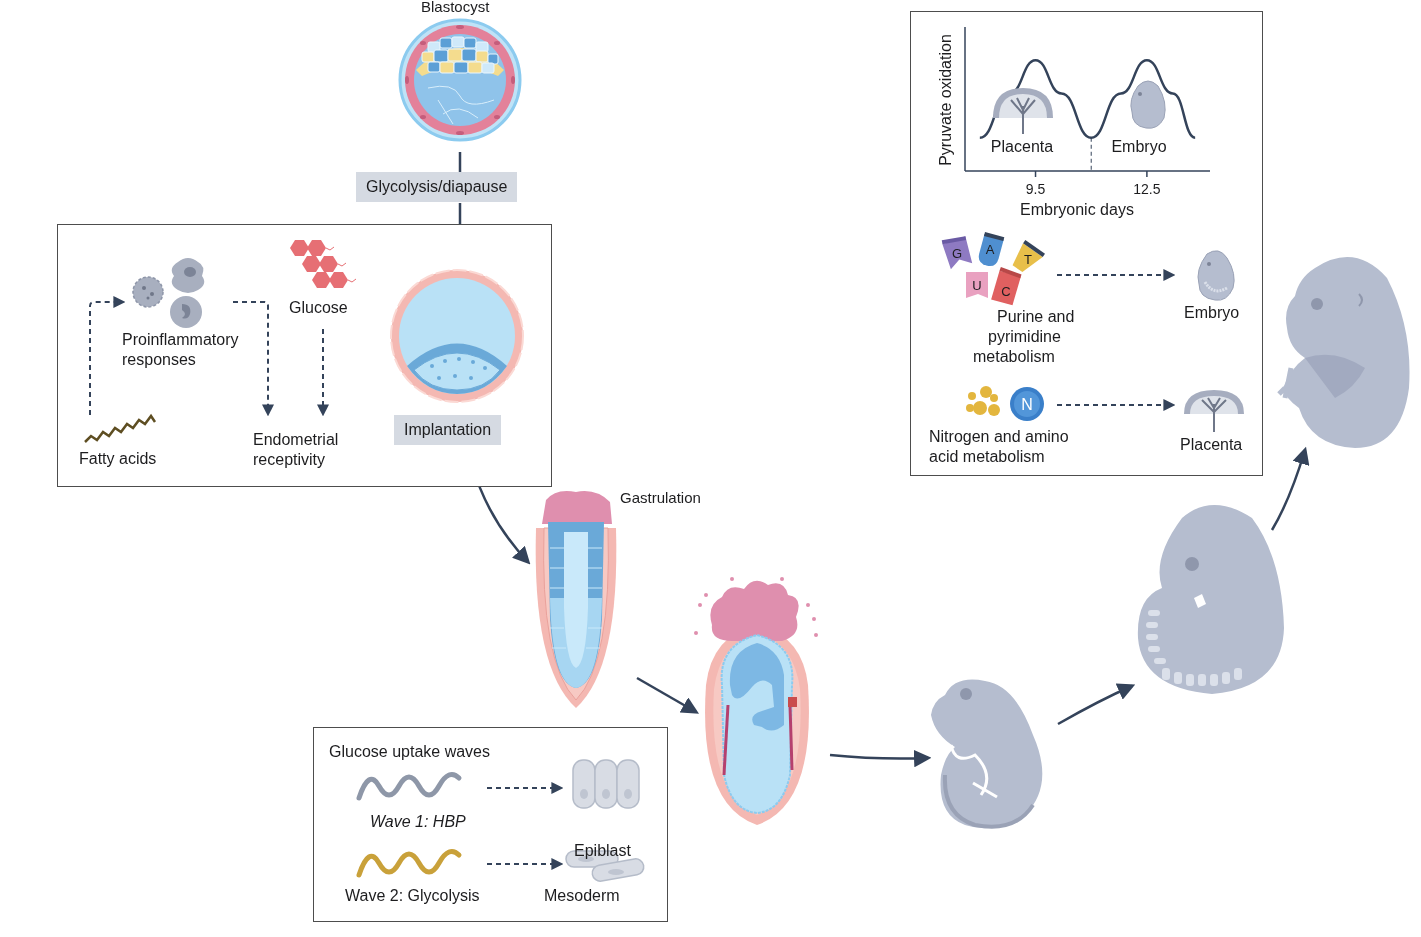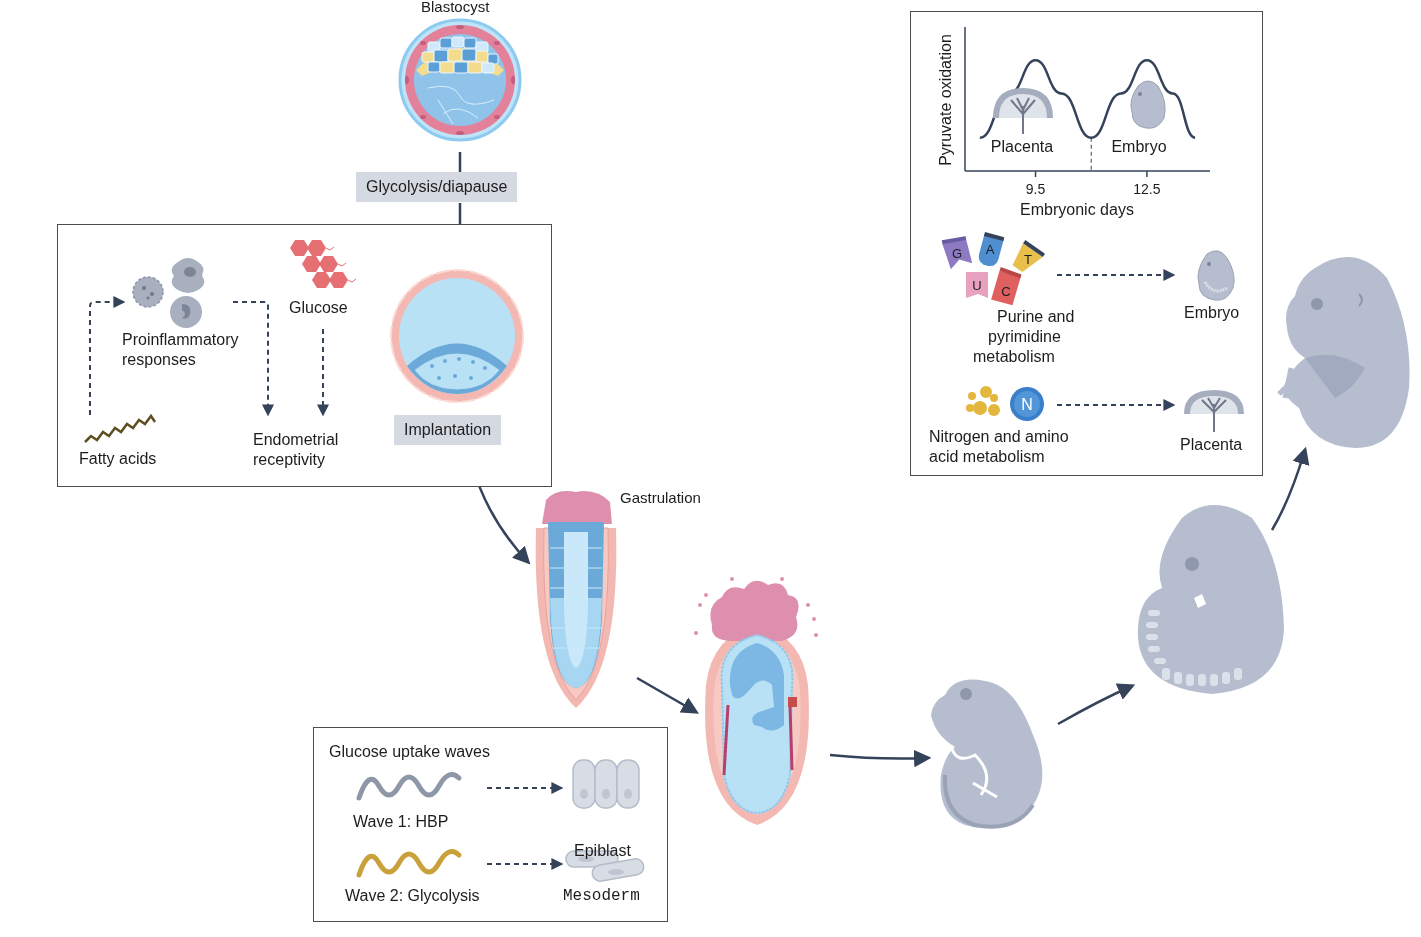--- a/index.html
+++ b/index.html
@@ -239,24 +239,24 @@
       <ellipse cx="35" cy="36" rx="4" ry="5"></ellipse>
       <ellipse cx="57" cy="36" rx="4" ry="5"></ellipse>
     </g>
 </svg>
 <svg width="85" height="36" style="left:564px;top:848px;">
   <rect x="2" y="3" width="52" height="16" rx="8" fill="#d8dce4" stroke="#b5bcc9" stroke-width="1.5"></rect>
   <rect x="28" y="14" width="52" height="16" rx="8" fill="#d8dce4" stroke="#b5bcc9" stroke-width="1.5" transform="rotate(-10 54 22)"></rect>
   <ellipse cx="22" cy="11" rx="8" ry="3" fill="#bfc5d1"></ellipse>
     <ellipse cx="52" cy="24" rx="8" ry="3" fill="#bfc5d1"></ellipse>
 </svg>
-<div class="lbl" style="left:353px;top:812px;">Wave 1: HBP</div>
+<div class="lbl" style="left:370px;top:812px;font-style:italic;">Wave 1: HBP</div>
 <div class="lbl" style="left:574px;top:812px;margin-top:29px;">Epiblast</div>
 <div class="lbl" style="left:345px;top:886px;">Wave 2: Glycolysis</div>
-<div class="lbl" style="left:563px;top:886px;font-family:Liberation Mono, monospace;">Mesoderm</div>
+<div class="lbl" style="left:544px;top:886px;">Mesoderm</div>
 
 <div class="panel" style="left:910px;top:11px;width:353px;height:465px;"></div>
 
 <svg id="pyruvate-chart" width="340" height="215" style="left:915px;top:10px;">
   <line x1="50" y1="17" x2="50" y2="161" stroke="#34435a" stroke-width="1.5"></line>
   <line x1="50" y1="161" x2="295" y2="161" stroke="#34435a" stroke-width="1.5"></line>
   <line id="chart-divider" stroke="#34435a" stroke-width="1" stroke-dasharray="4 3" x1="176.21212121212125" x2="176.21212121212125" y1="127.76923076923077" y2="161"></line>
   <path id="chart-curve" stroke="#34435a" stroke-width="2.5" fill="none" d="M64.84848484848486,127.76923076923077 C79.69696969696972,127.76923076923077 79.69696969696972,83.46153846153847 94.54545454545459,83.46153846153847 C107.53787878787881,83.46153846153847 107.53787878787881,50.23076923076924 120.53030303030305,50.23076923076924 C133.52272727272728,50.23076923076924 133.52272727272728,83.46153846153847 146.5151515151515,83.46153846153847 C161.36363636363637,83.46153846153847 161.36363636363637,127.76923076923077 176.21212121212125,127.76923076923077 C191.06060606060612,127.76923076923077 191.06060606060612,83.46153846153847 205.90909090909096,83.46153846153847 C218.90151515151518,83.46153846153847 218.90151515151518,50.23076923076924 231.89393939393943,50.23076923076924 C244.88636363636365,50.23076923076924 244.88636363636365,83.46153846153847 257.8787878787879,83.46153846153847 C269.0151515151515,83.46153846153847 269.0151515151515,127.76923076923077 280.1515151515152,127.76923076923077"></path>
   <g id="chart-ticks">
       <line x1="120.53030303030305" x2="120.53030303030305" y1="161" y2="167" stroke="#34435a" stroke-width="1.5"></line>

